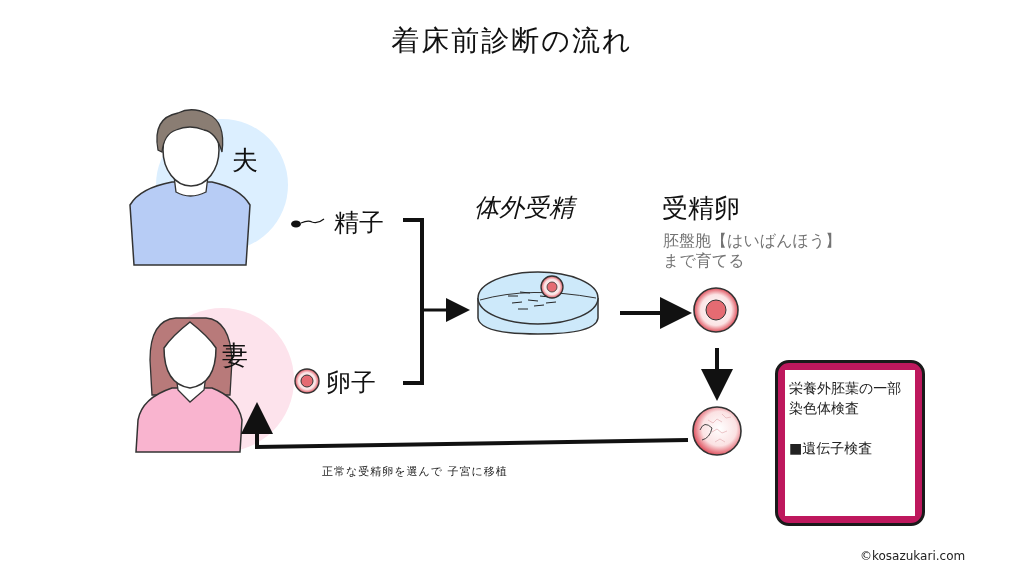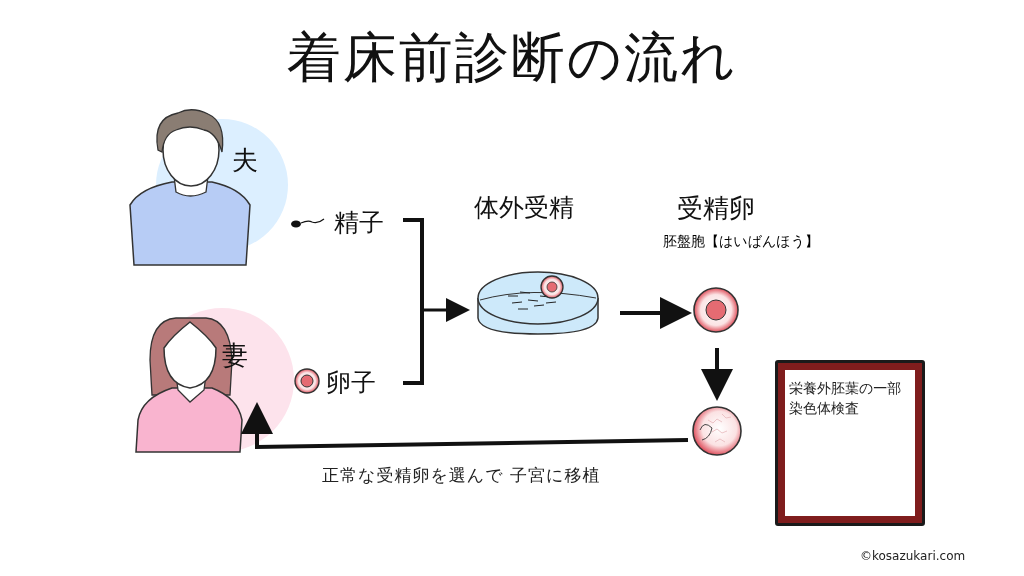--- a/index.html
+++ b/index.html
@@ -3,30 +3,30 @@
 <meta charset="utf-8">
 <style>
   html, body { margin: 0; padding: 0; }
   body {
     width: 1024px; height: 576px; overflow: hidden; background: #ffffff;
     position: relative;
     font-family: "DejaVu Sans", "Liberation Sans", sans-serif;
     color: #111;
   }
   .abs { position: absolute; }
-  .title { left: 0; width: 1024px; top: 22px; text-align: center; font-size: 54px; letter-spacing: 2px; color: #111; }
+  .title { left: 0; width: 1024px; top: 22px; text-align: center; font-size: 28px; letter-spacing: 2px; color: #111; }
   .lbl-big { font-size: 26px; color: #111; }
   .lbl-mid { font-size: 25px; color: #111; }
-  .lbl-small { font-size: 14px; line-height: 20px; color: #000000; }
-  .caption { font-size: 17px; color: #222; letter-spacing: 1px; }
+  .lbl-small { font-size: 16px; line-height: 20px; color: #737373; }
+  .caption { font-size: 11px; color: #222; letter-spacing: 1px; }
   .copyright { font-size: 12px; color: #222; }
   svg.canvas { position: absolute; left: 0; top: 0; }
   .infobox {
     left: 775px; top: 360px; width: 150px; height: 166px;
-    border: 3px solid #1a1a1a; border-radius: 3px; background: #7f1d1d;
+    border: 3px solid #1a1a1a; border-radius: 14px; background: #be185d;
     box-sizing: border-box; padding: 7px;
   }
   .infobox-inner {
     background: #ffffff; width: 100%; height: 100%; box-sizing: border-box;
     padding: 8px 4px 4px 4px; font-size: 14px; line-height: 20px; color: #222;
   }
   .infobox-inner p { margin: 0; }
   .gap { height: 10px; }
 </style>
 </head>
@@ -120,30 +120,32 @@
     <path d="M700,430 Q704,420 712,428 Q710,438 702,440" fill="none" stroke="#333" stroke-width="0.9"></path>
   </g>
 
   <path d="M688,440 L257,447 L257,418" fill="none" stroke="#111" stroke-width="4" marker-end="url(#arrowHead)"></path>
 </svg>
 
 <div class="abs lbl-big" style="left:232px; top:143px;">夫</div>
 <div class="abs lbl-big" style="left:222px; top:338px;">妻</div>
 <div class="abs lbl-mid" style="left:334px; top:206px;">精子</div>
 <div class="abs lbl-mid" style="left:326px; top:366px;font-family:Liberation Serif, serif;">卵子</div>
-<div class="abs lbl-mid" style="left:474px; top:191px;">体外受精</div>
-<div class="abs lbl-big" style="left:662px; top:191px;margin-left:15px;">受精卵</div>
+<div class="abs lbl-mid" style="left:474px; top:191px;font-style:italic;">体外受精</div>
+<div class="abs lbl-big" style="left:662px; top:191px;">受精卵</div>
 <div class="abs lbl-small" style="left:663px; top:231px;">
   <div>胚盤胞【はいばんほう】</div>
+  <div>まで育てる</div>
 </div>
 
 <div class="abs infobox">
   <div class="infobox-inner">
     <p>栄養外胚葉の一部</p>
     <p>染色体検査</p>
     <div class="gap"></div>
     <div class="gap"></div>
+    <p>■遺伝子検査</p>
   </div>
 </div>
 
 <div class="abs caption" style="left:322px; top:464px;">正常な受精卵を選んで 子宮に移植</div>
 
 <div class="abs copyright" style="left:860px; top:549px;">©kosazukari.com</div>
 
 </body></html>

